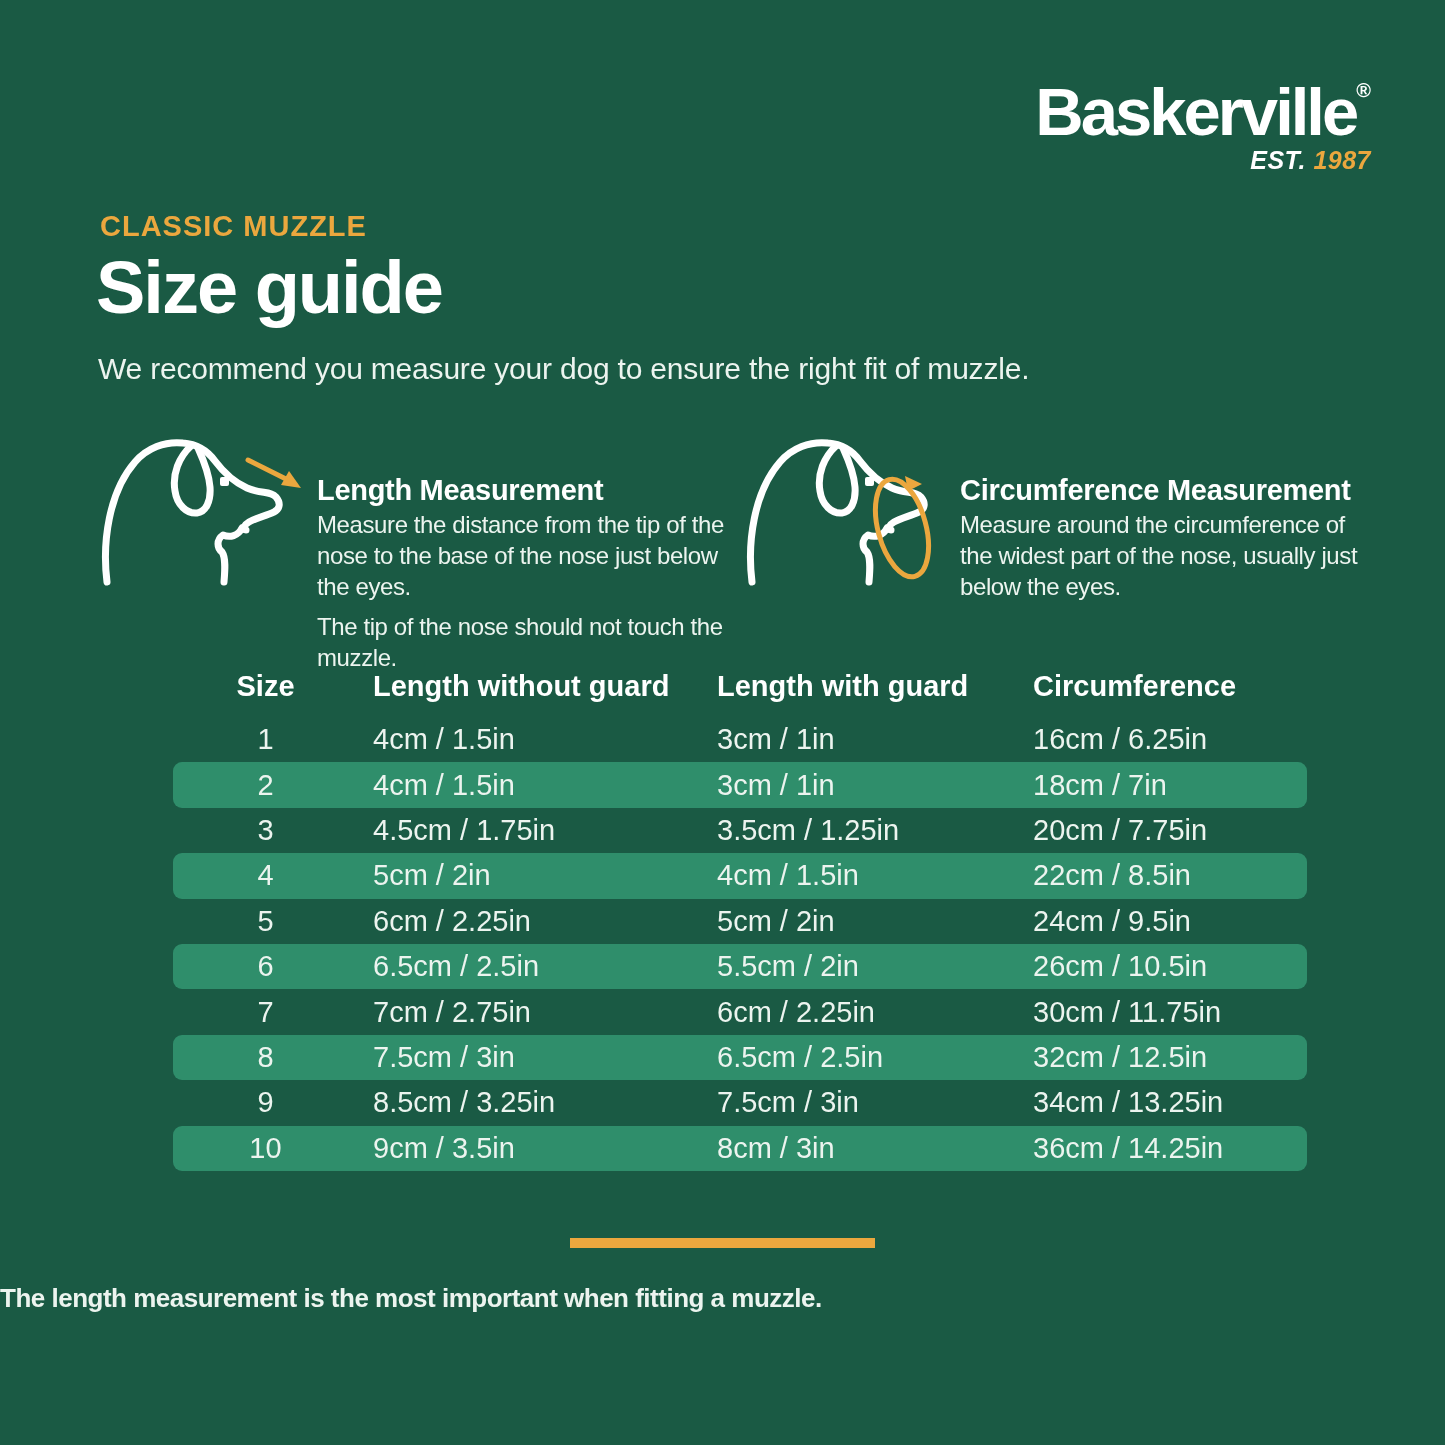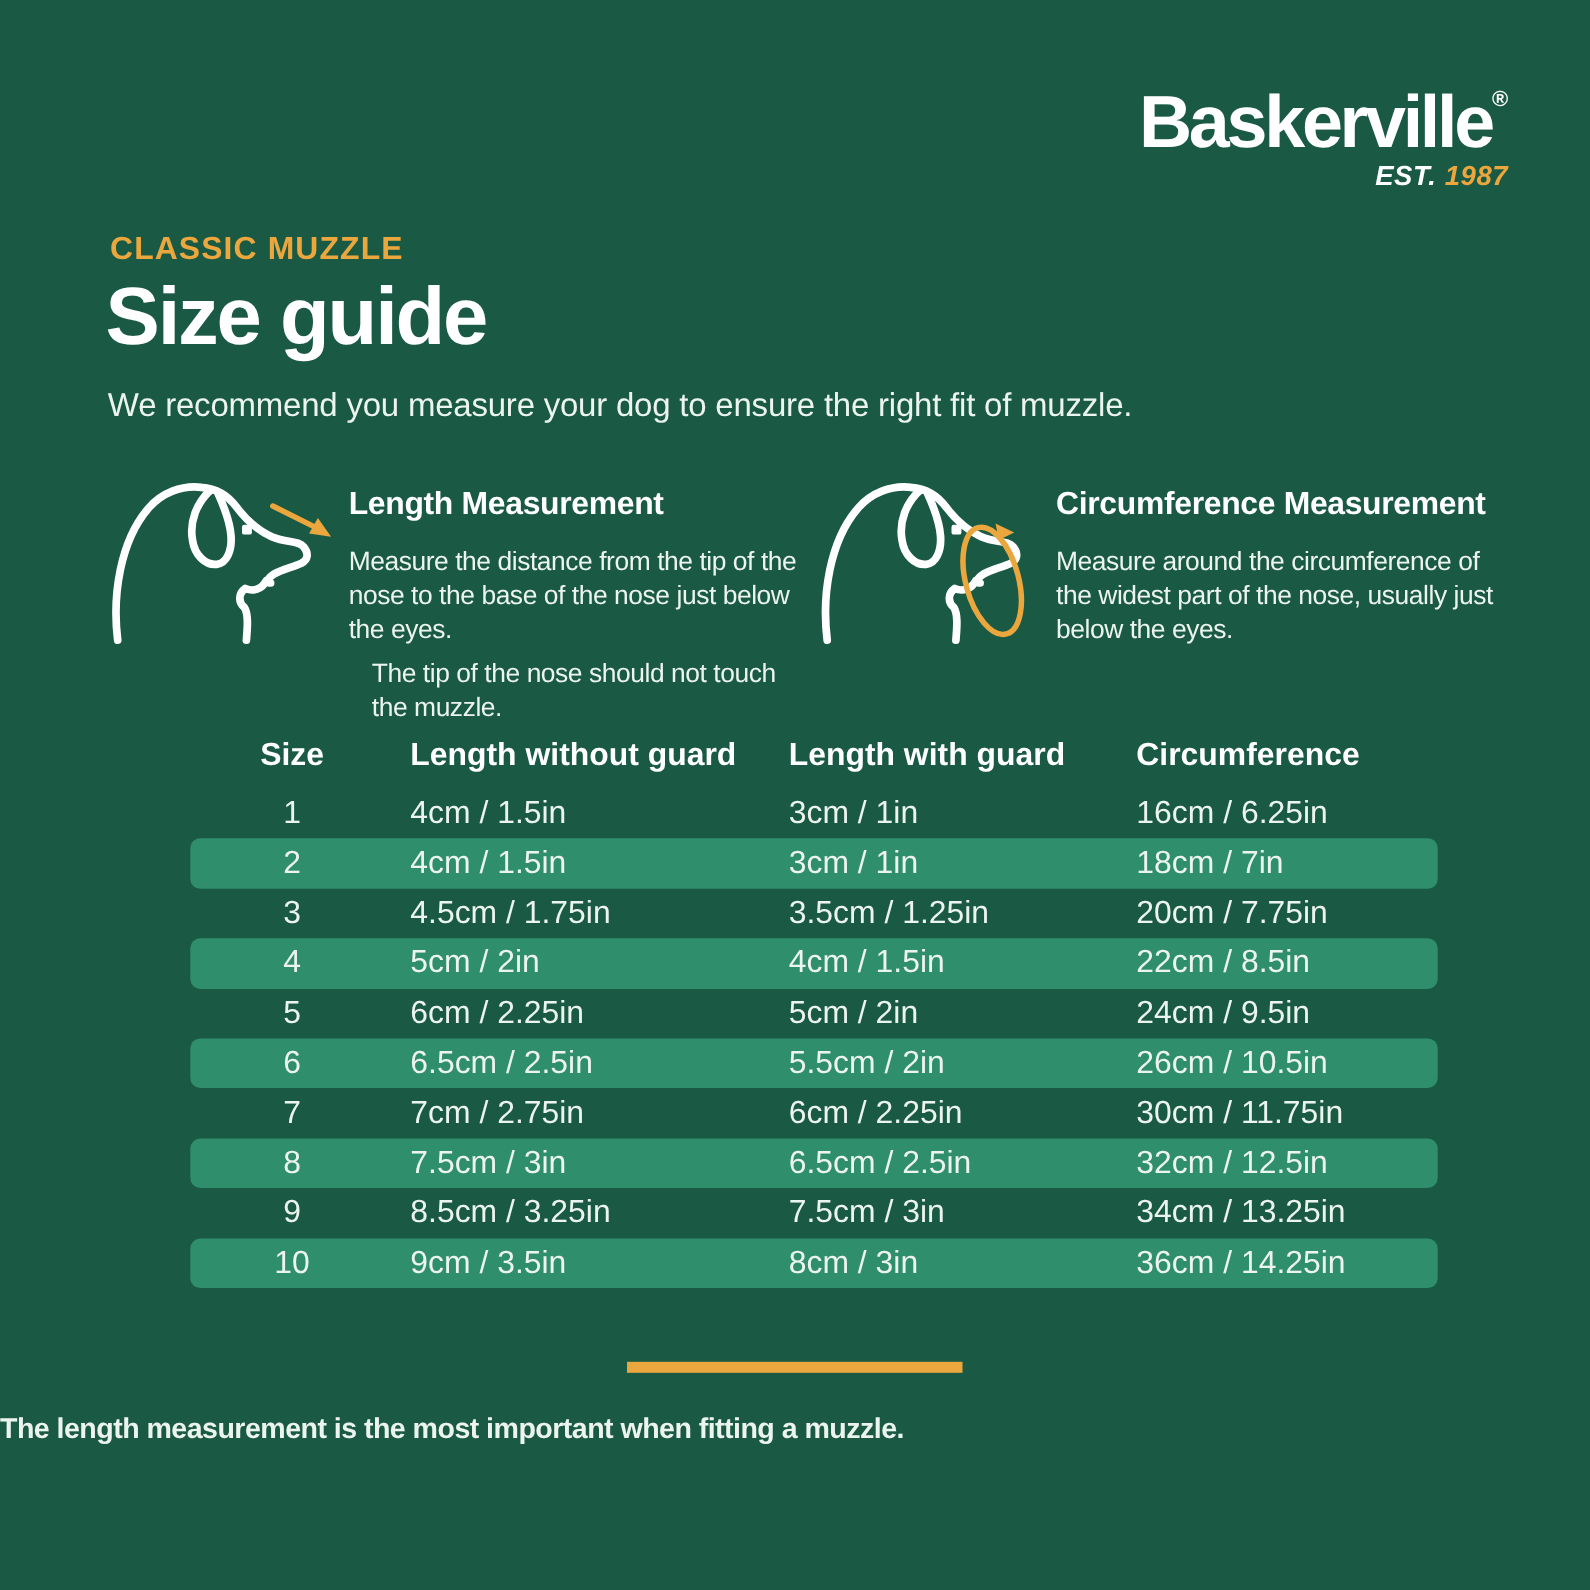--- a/index.html
+++ b/index.html
@@ -31,23 +31,23 @@
   .kicker{left:100px;top:210px;font-size:29px;font-weight:bold;letter-spacing:1px;color:var(--accent-gold);}
   .title{left:96px;top:245px;font-size:74px;font-weight:bold;letter-spacing:-2px;line-height:1.15;color:var(--text-white);}
   .subtitle{left:98px;top:352px;font-size:30px;letter-spacing:-0.2px;color:var(--text-soft);}
 
   
   .m-icon{width:220px;height:160px;display:block;}
   .icon-length{left:95px;top:430px;}
   .icon-circ{left:740px;top:430px;}
   .m-text-length{left:317px;top:441px;width:426px;}
   .m-text-circ{left:960px;top:441px;width:406px;}
-  .m-text h2{font-size:29px;font-weight:bold;letter-spacing:-0.3px;line-height:34px;color:var(--text-white);}
-  .m-text p{margin-top:20px;font-size:24px;letter-spacing:-0.4px;line-height:31px;color:var(--text-soft);}
-  .m-text p + p{margin-top:9px;margin-left:21px;}
+  .m-text h2{font-size:29px;font-weight:bold;letter-spacing:-0.3px;line-height:34px;color:var(--text-white);margin-top:32px;}
+  .m-text p{margin-top:2px;font-size:24px;letter-spacing:-0.4px;line-height:31px;color:var(--text-soft);}
+  .m-text p + p{margin-top:9px;}
 
   .dog-stroke{fill:none;stroke:var(--text-white);stroke-width:7;stroke-linecap:round;stroke-linejoin:round;}
   .eye-fill{fill:var(--text-white);}
   .gold-stroke{fill:none;stroke:var(--accent-gold);stroke-width:5;stroke-linecap:round;}
   .gold-fill{fill:var(--accent-gold);}
 
   
   .size-table{left:173px;top:662px;width:1134px;color:var(--text-soft);}
   .thead,.trow{
     display:grid;

